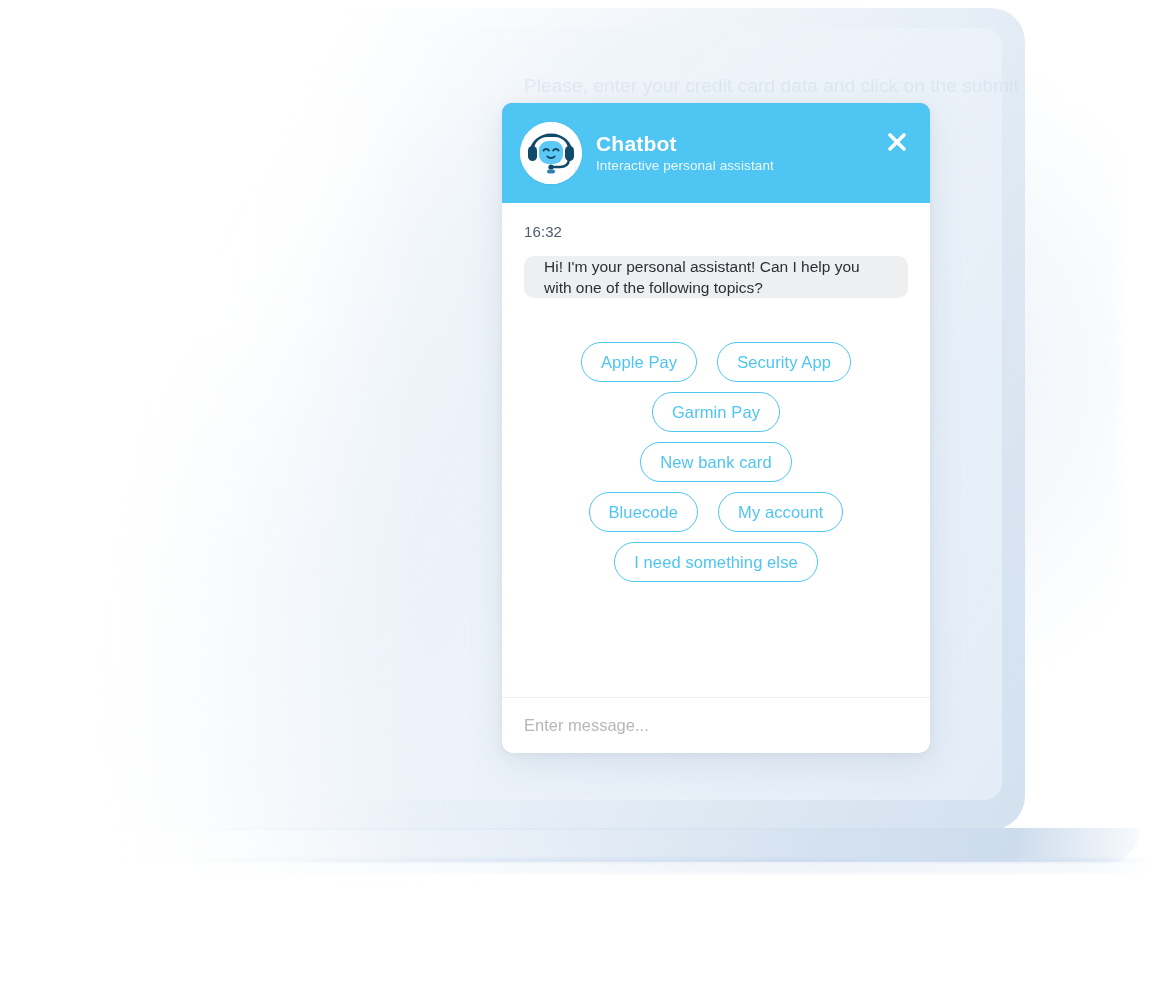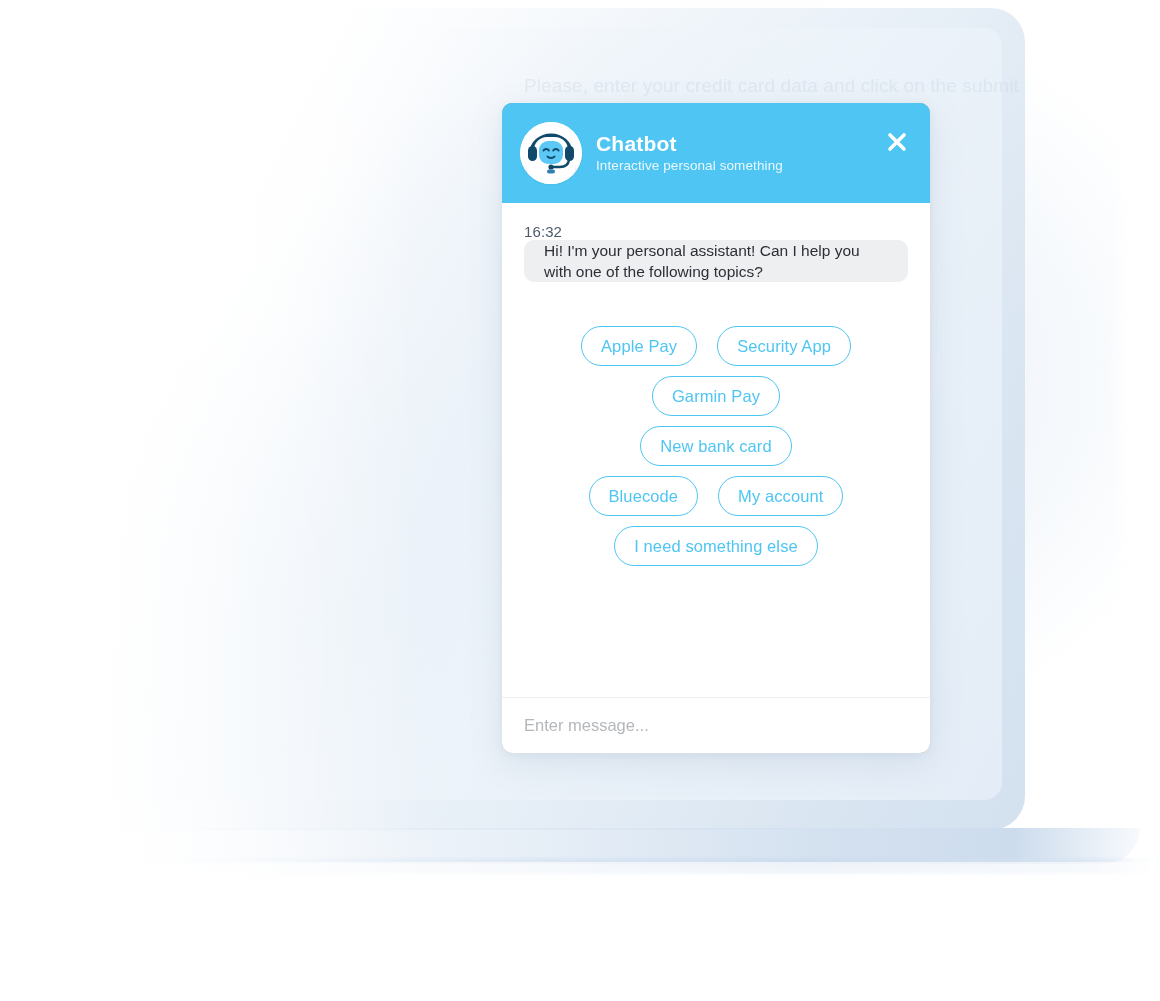--- a/index.html
+++ b/index.html
@@ -146,20 +146,21 @@
   
   .chat-body {
     flex:1 1 auto;
     padding:20px 22px 10px 22px;
     background:#ffffff;
     overflow:hidden;
   }
   .msg-time {
     font-size:15px;
     color:#4e5a6b;
+    margin-bottom:16px;
     letter-spacing:0.1px;
   }
   .msg-bubble {
     background:#eeeff1;
     border-radius:10px;
     padding:0 20px;
     font-size:15.5px;
     line-height:21px;
     color:#2c2f36;
     max-width:390px;
@@ -256,21 +257,21 @@
 
           <path d="M49 38 q-1 7 -9 7 h-9" fill="none" stroke="#11496b" stroke-width="2.4" stroke-linecap="round"></path>
           <circle cx="31" cy="45" r="2.6" fill="#11496b"></circle>
 
           <rect x="27" y="47.5" width="8" height="4" rx="2" fill="#2f7fb3"></rect>
         </svg>
       </div>
 
       <div class="header-text">
         <div class="chat-title">Chatbot</div>
-        <div class="chat-subtitle">Interactive personal something</div>
+        <div class="chat-subtitle">Interactive personal assistant</div>
       </div>
 
       <div class="close-btn">
         <svg width="24" height="24" viewBox="0 0 24 24">
           <path d="M5 5 L19 19 M19 5 L5 19" stroke="#ffffff" stroke-width="3.6" stroke-linecap="round"></path>
         </svg>
       </div>
     </div>
 
     <div class="chat-body">

